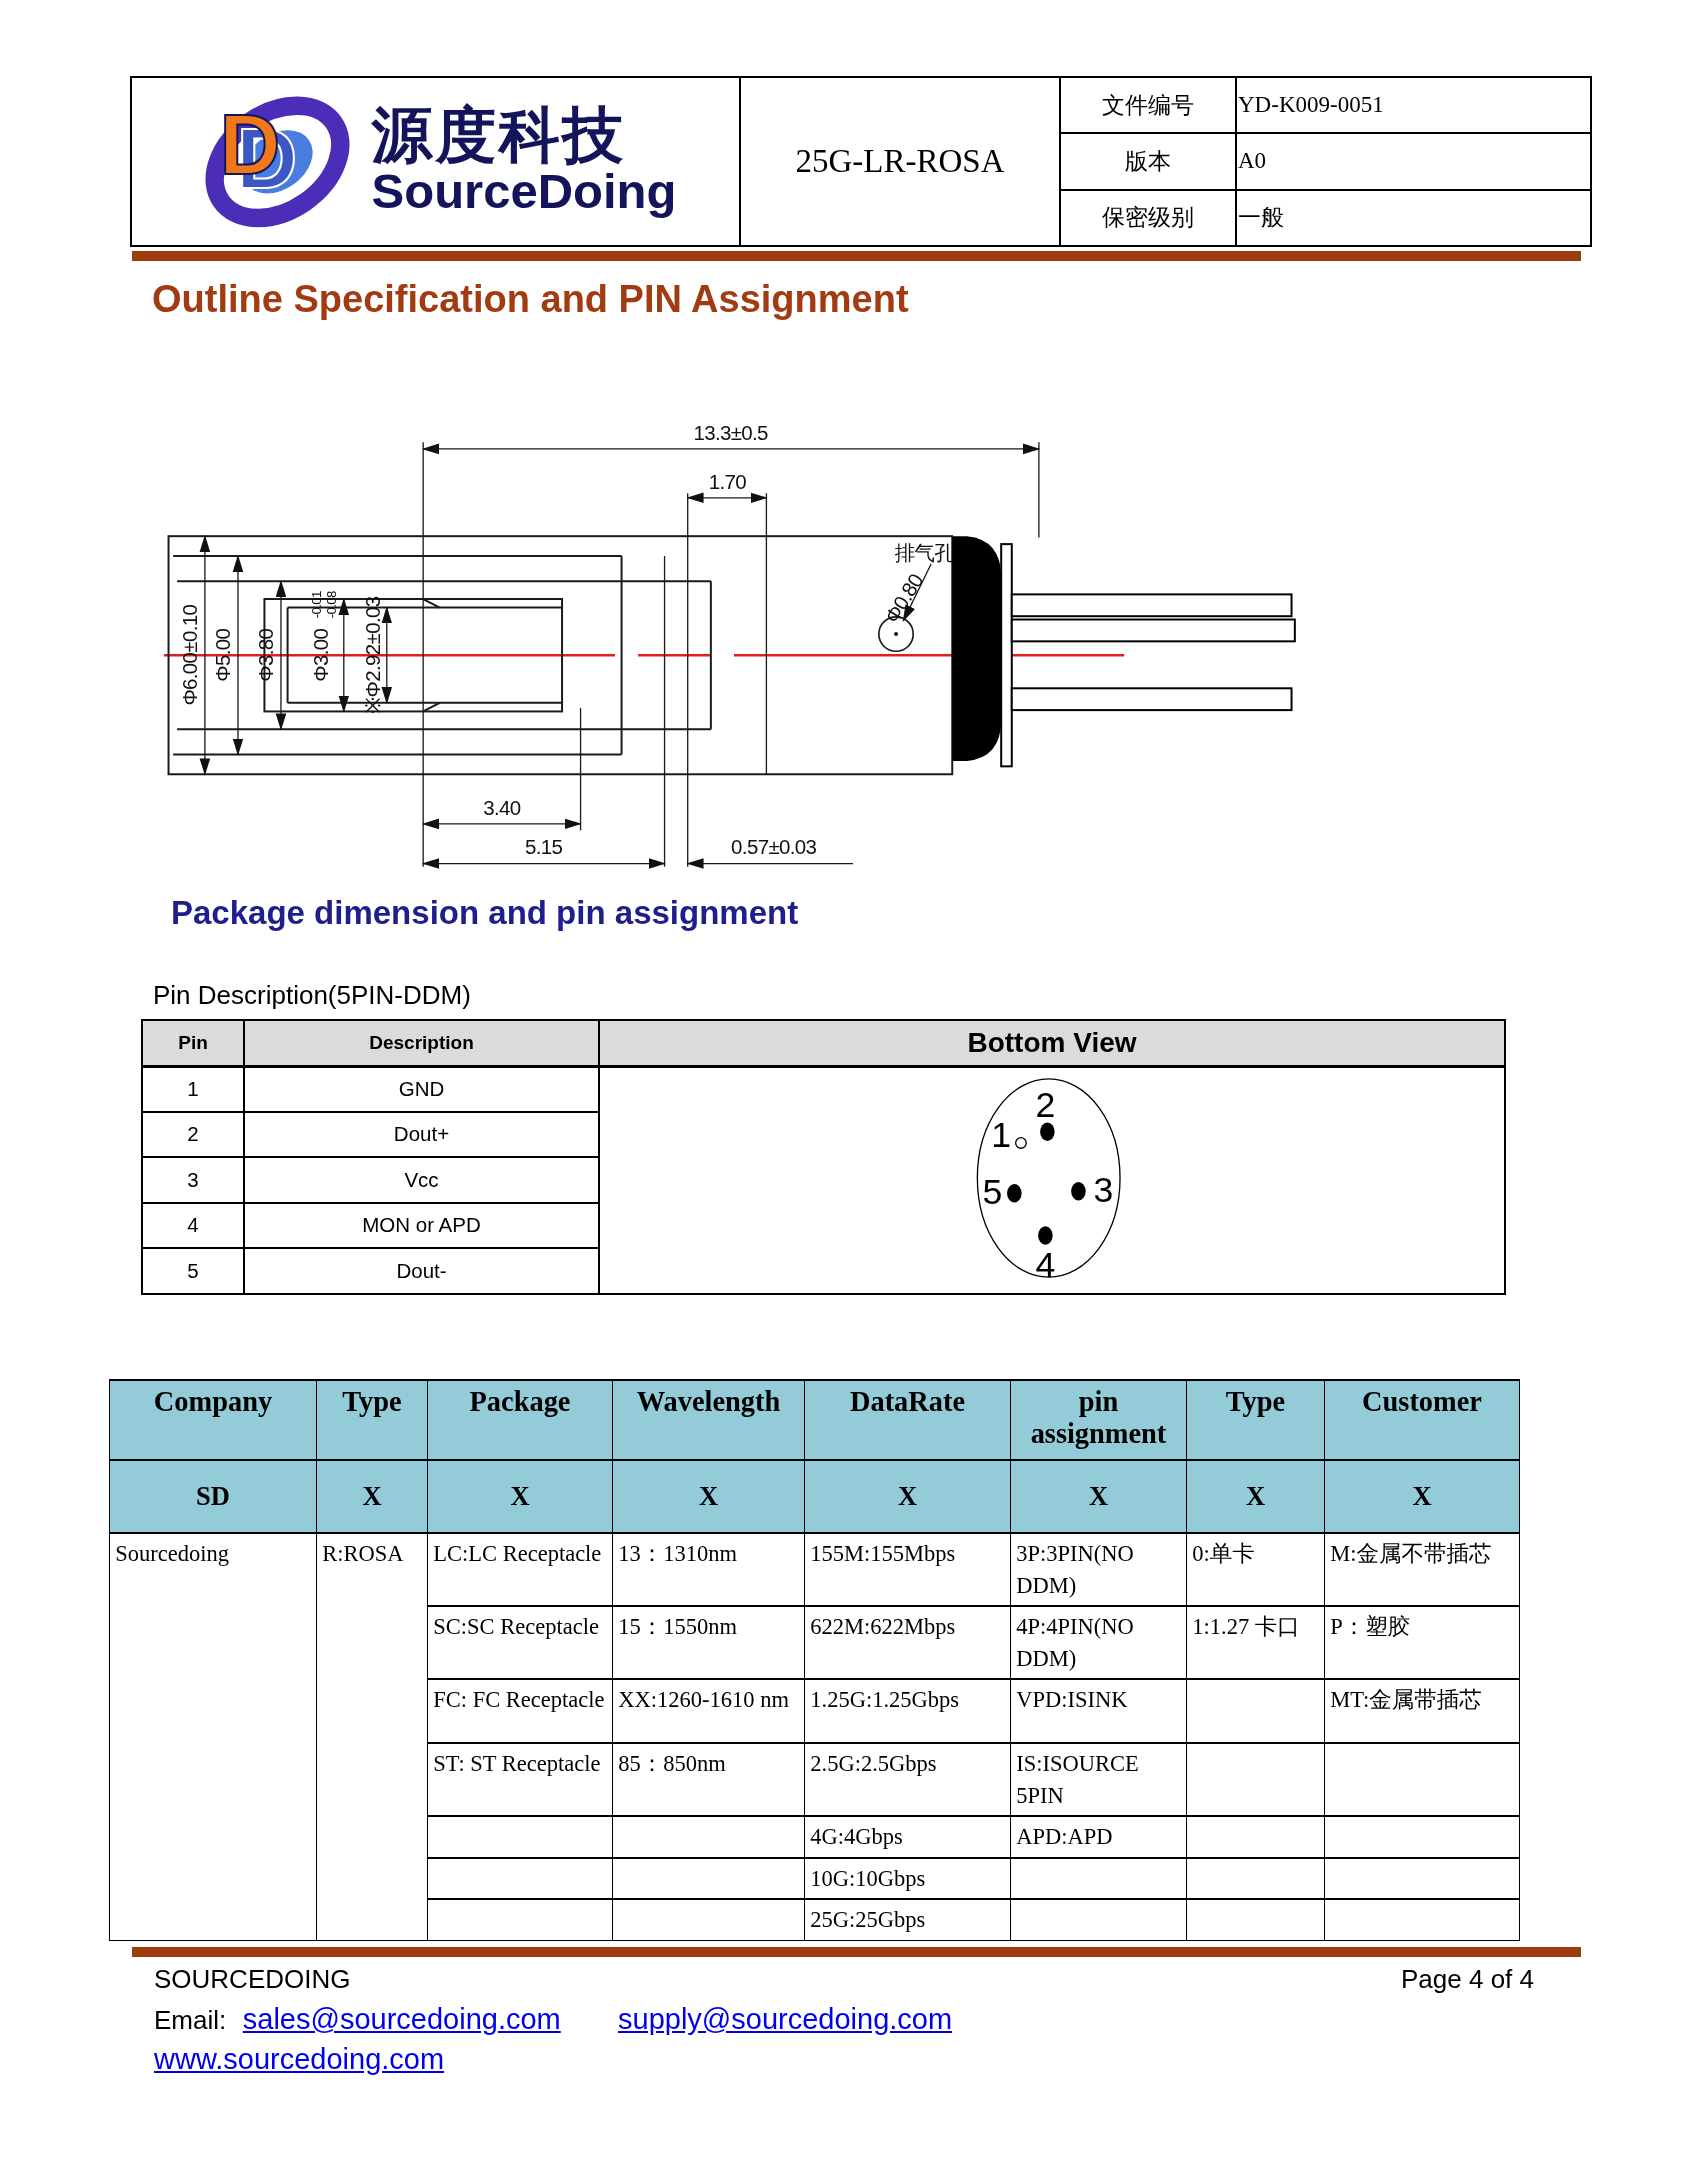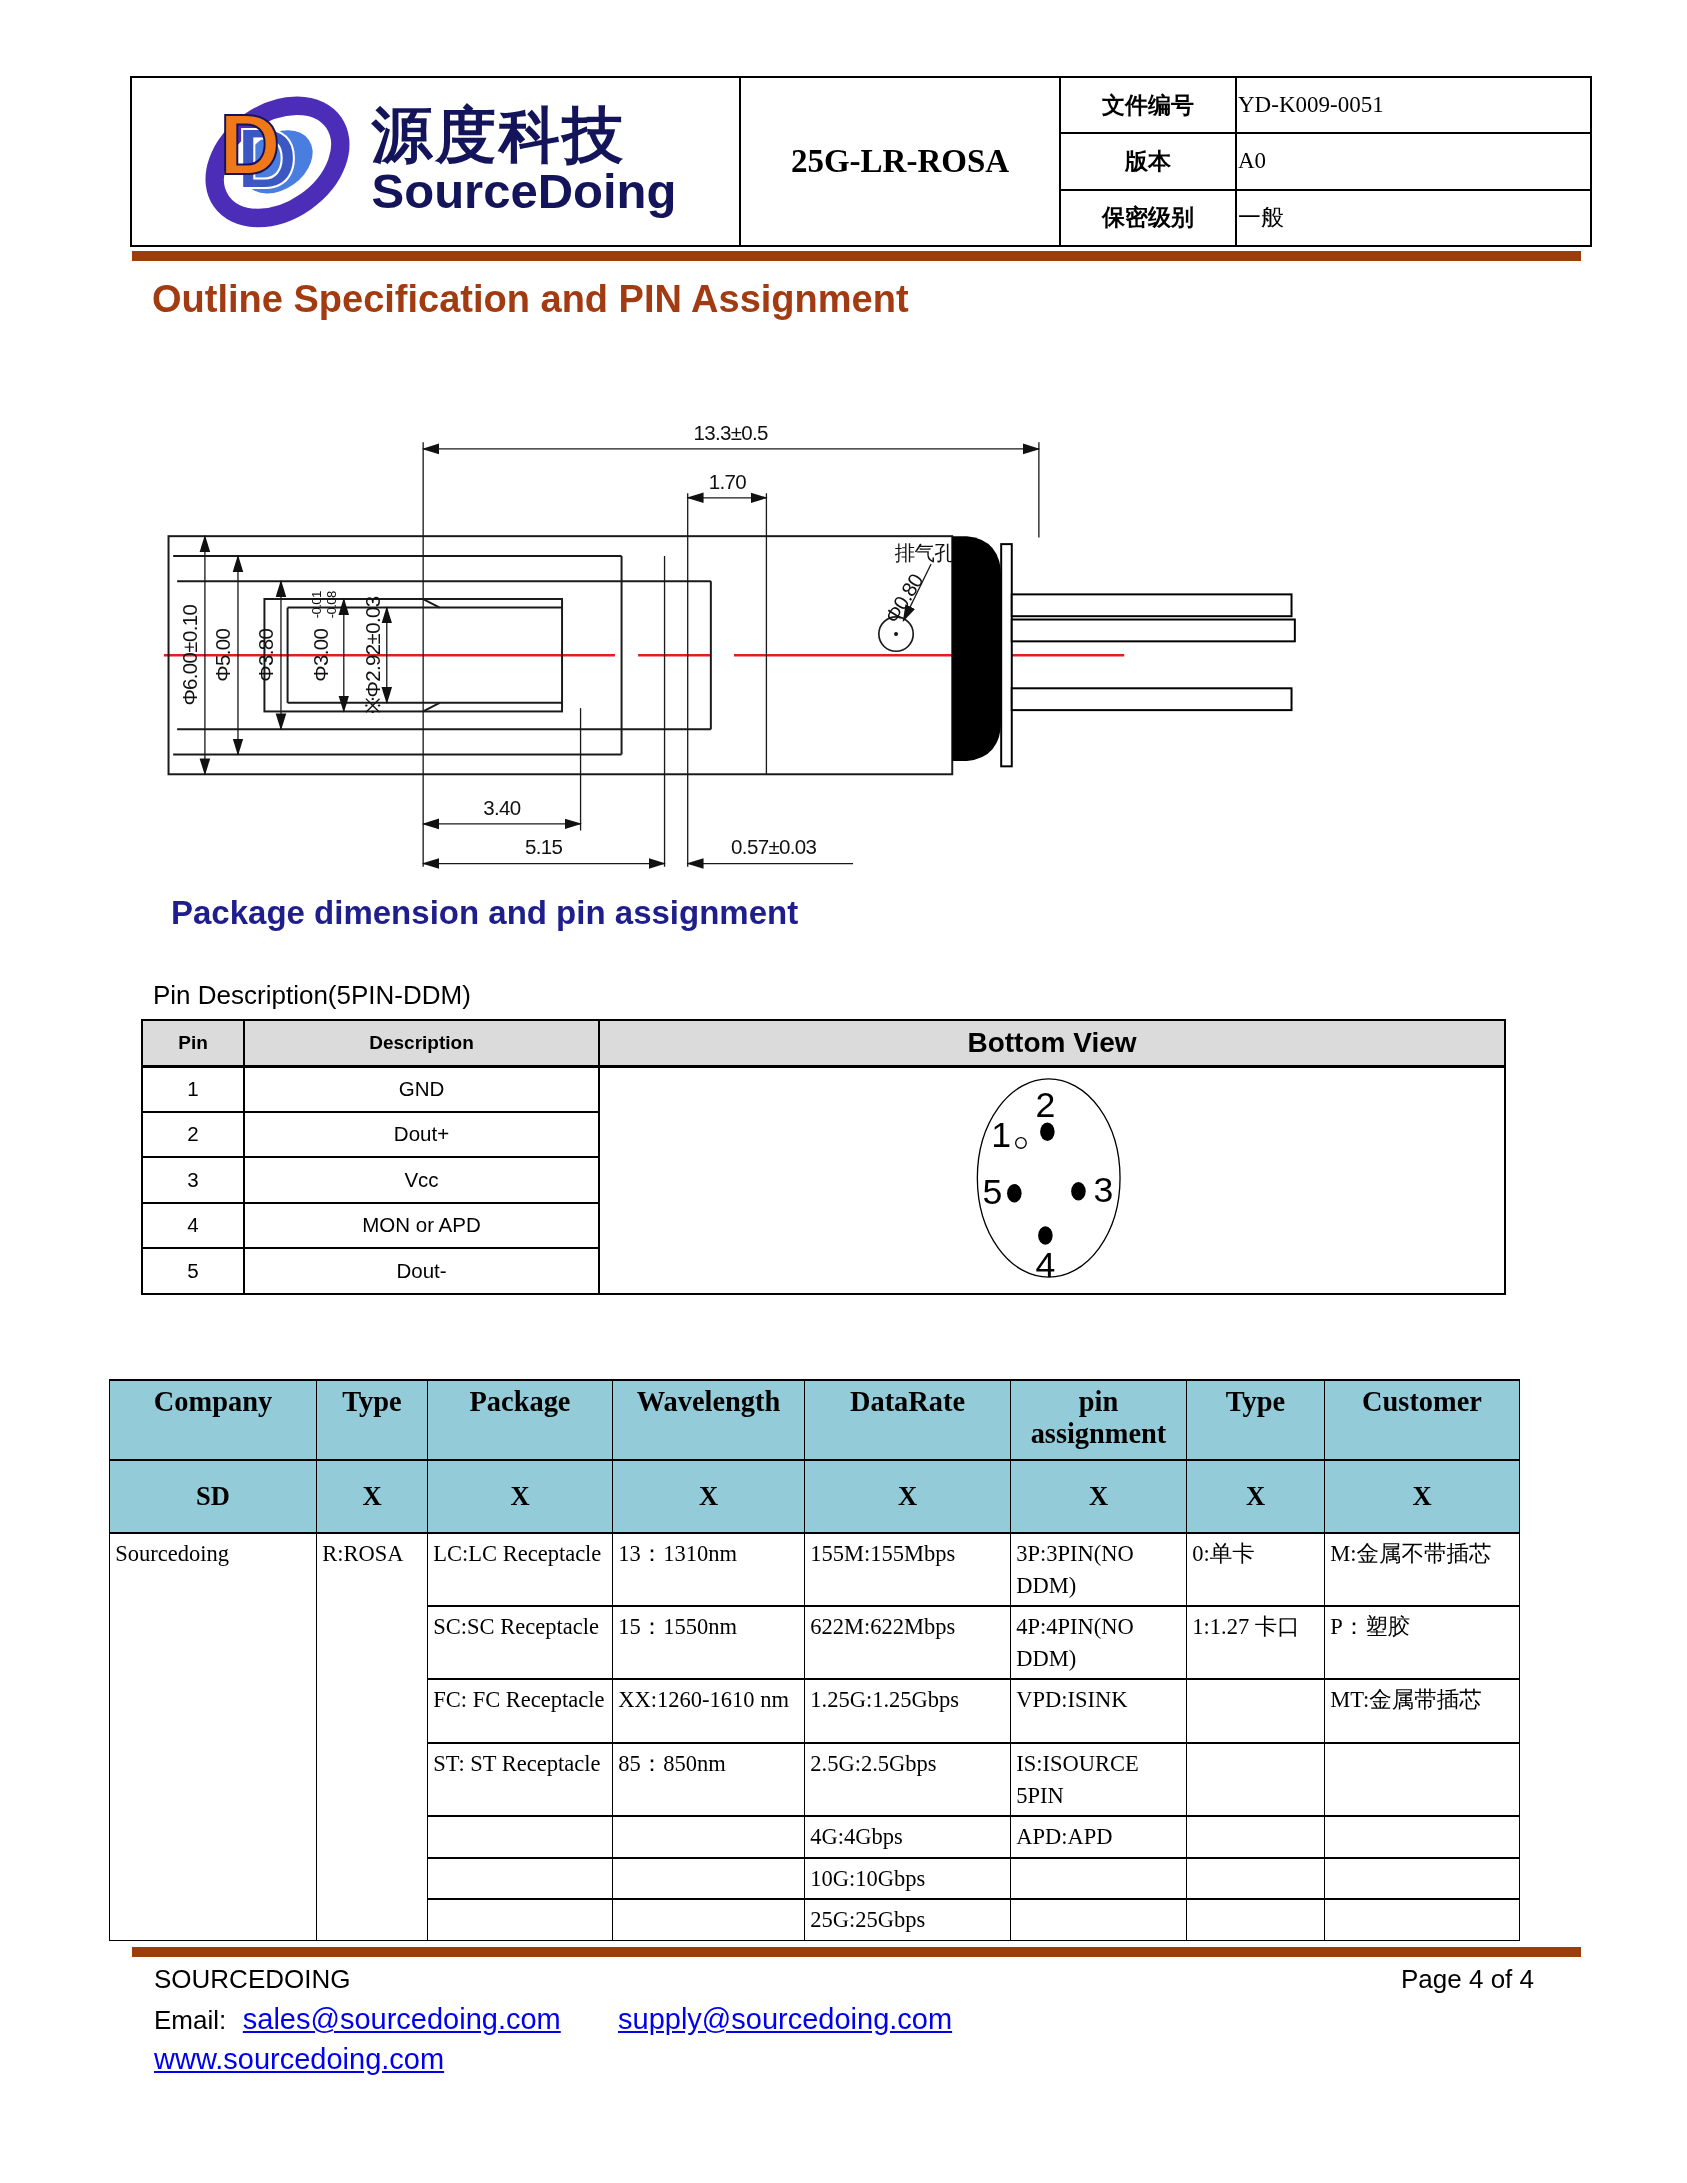--- a/index.html
+++ b/index.html
@@ -5,23 +5,23 @@
   html,body{margin:0;padding:0;background:#888;}
   #page{position:relative;width:1687px;height:2183px;background:#ffffff;
         font-family:"Liberation Sans",sans-serif;color:#000;overflow:hidden;}
 
   
   .doc-table{position:absolute;left:130px;top:76px;width:1446px;height:171px;
              border-collapse:collapse;table-layout:fixed;}
   .doc-table td{border:2px solid #000;}
   .doc-table .logo-cell{width:605px;}
   .doc-table .product-cell{width:316px;text-align:center;
-      font-family:"Liberation Serif",serif;font-weight:bold;font-size:33px;}
+      font-family:"Liberation Serif",serif;font-weight:normal;font-size:33px;}
   .doc-table .lbl{width:172px;text-align:center;font-family:"Liberation Serif",serif;
-      font-size:23px;border-top-width:2.6px;border-bottom-width:2.6px;font-weight:bold;}
+      font-size:23px;border-top-width:2.6px;border-bottom-width:2.6px;}
   .doc-table .val{width:351px;text-align:left;font-family:"Liberation Serif",serif;
       font-size:23px;border-top-width:2.6px;border-bottom-width:2.6px;}
   .logo-wrap{display:flex;align-items:center;justify-content:center;gap:12px;}
   .logo-text-cn{font-size:61px;font-weight:bold;color:#14145A;line-height:1.0;letter-spacing:2.6px;}
   .logo-text-en{font-size:49px;font-weight:bold;color:#14145A;line-height:1.05;}
 
   .rule{position:absolute;left:132px;width:1449px;height:10px;}
 
   .h1{position:absolute;left:152px;top:278px;font-size:38px;font-weight:bold;}
   .h2{position:absolute;left:171px;top:894px;font-size:33px;font-weight:bold;}

